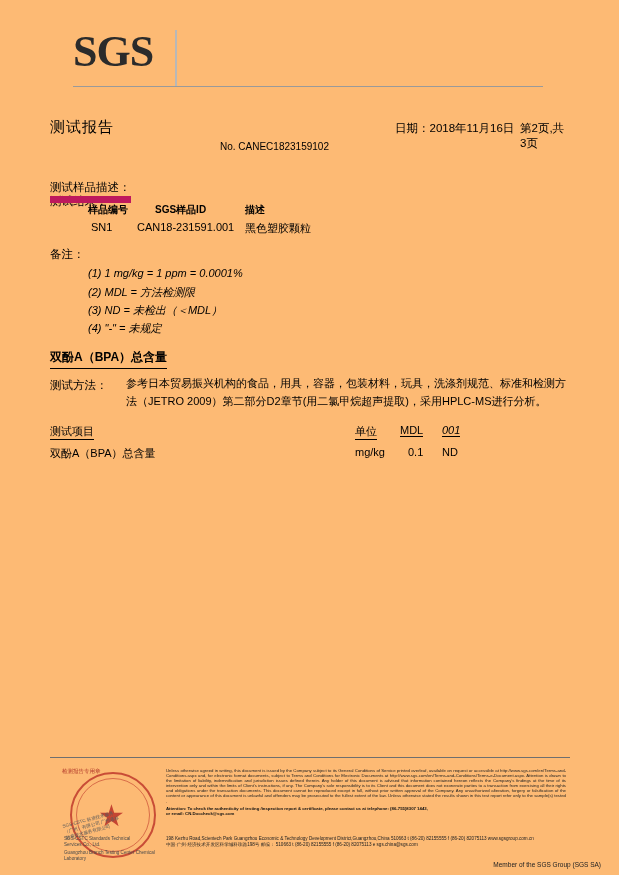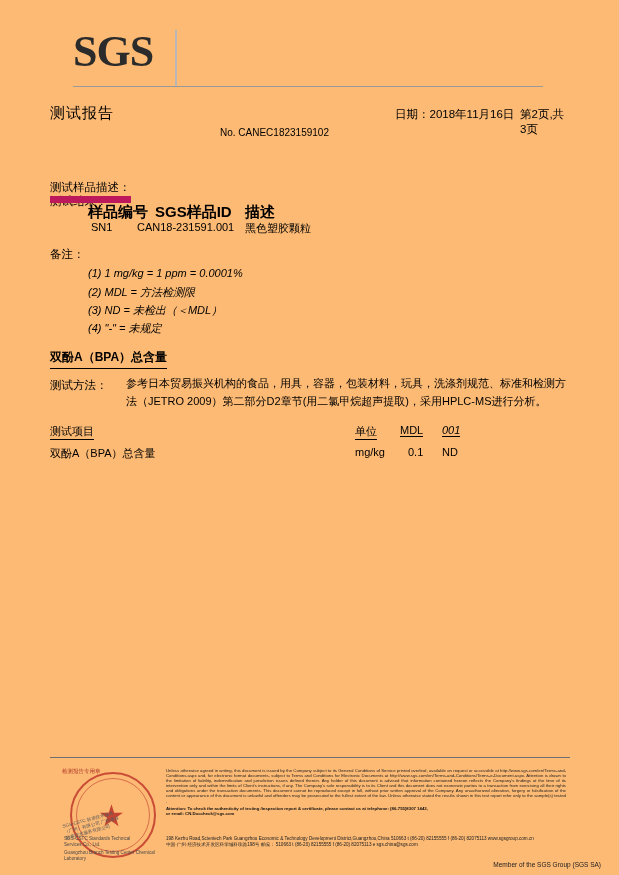--- a/index.html
+++ b/index.html
@@ -53,21 +53,21 @@
     top: 30px;
     width: 2px;
     height: 56px;
     background: #b8b8b8;
   }
 
   
   .title-row {
     position: absolute;
     left: 50px;
-    top: 104px;
+    top: 118px;
     width: 520px;
     height: 22px;
   }
   .doc-title {
     position: absolute;
     left: 0;
     top: 0;
     font-size: 15px;
     letter-spacing: 1px;
   }
@@ -101,21 +101,21 @@
     border-bottom: 7px solid #be185d;
     padding-bottom: 1px;
   }
   .results-label { left: 50px; top: 147px; margin-top: 47px; }
   .sample-desc-label { left: 50px; top: 180px; }
 
   
   .sample-head {
     position: absolute;
     top: 203px;
-    font-size: 15px;
+    font-size: 10px;
     font-weight: bold;
   }
   .sh-no   { left: 88px; }
   .sh-id   { left: 155px; }
   .sh-desc { left: 245px; }
 
   .sample-cell {
     position: absolute;
     top: 221px;
     font-size: 11px;

